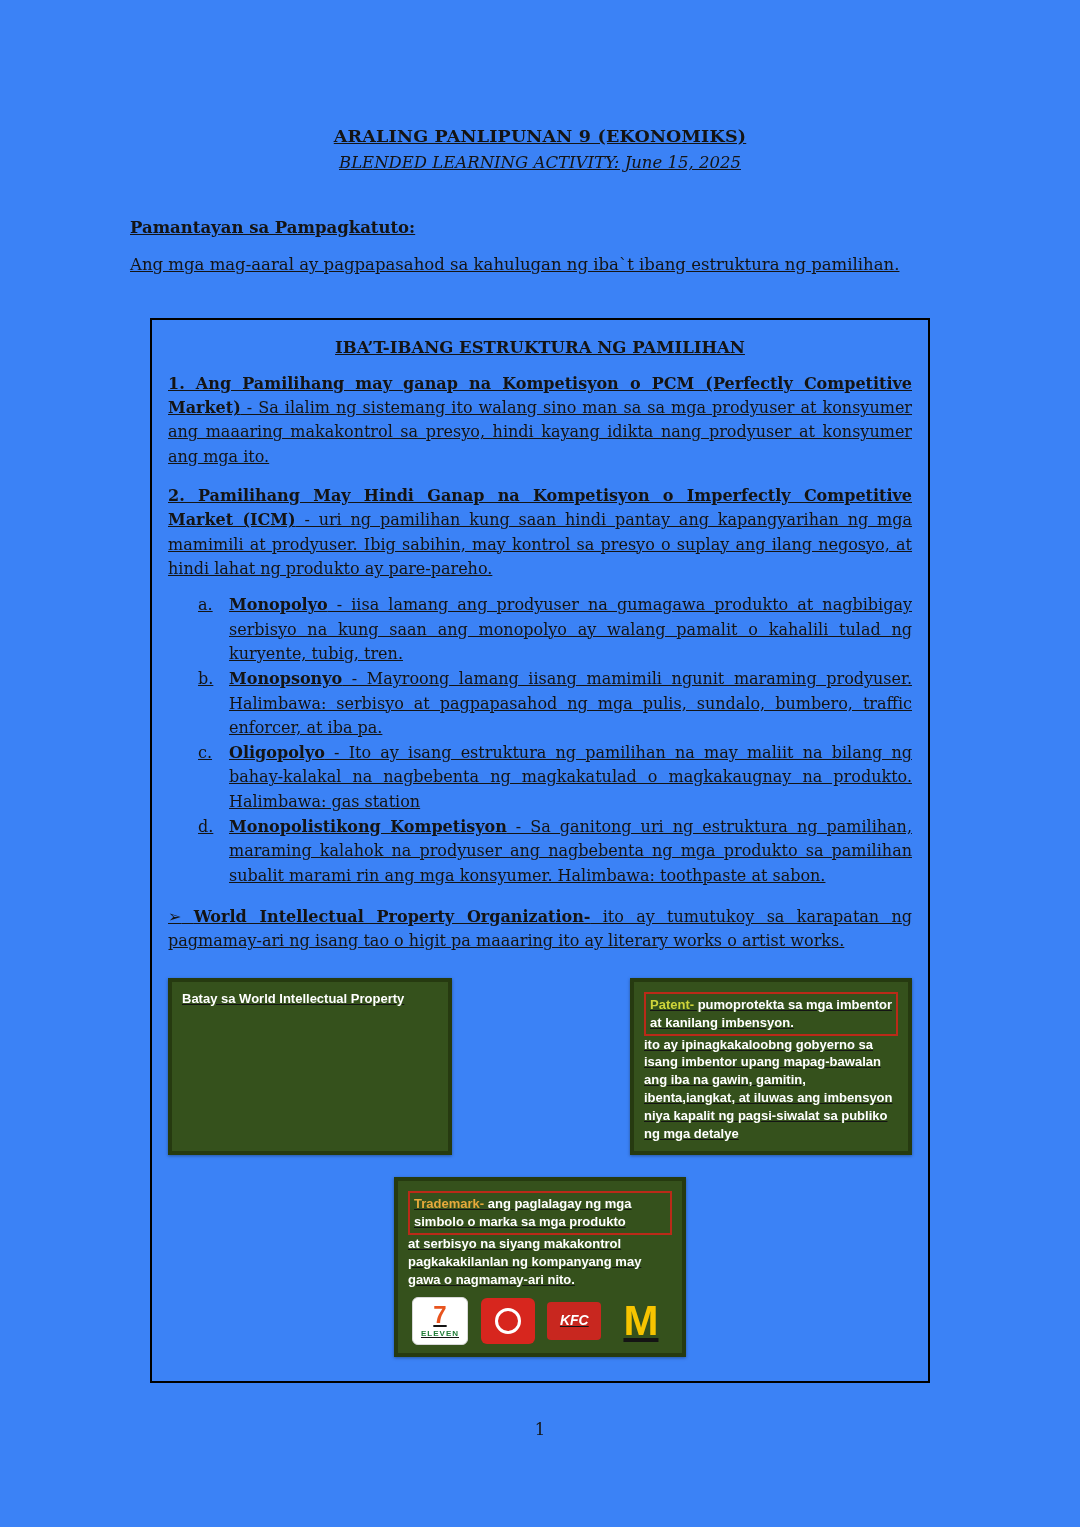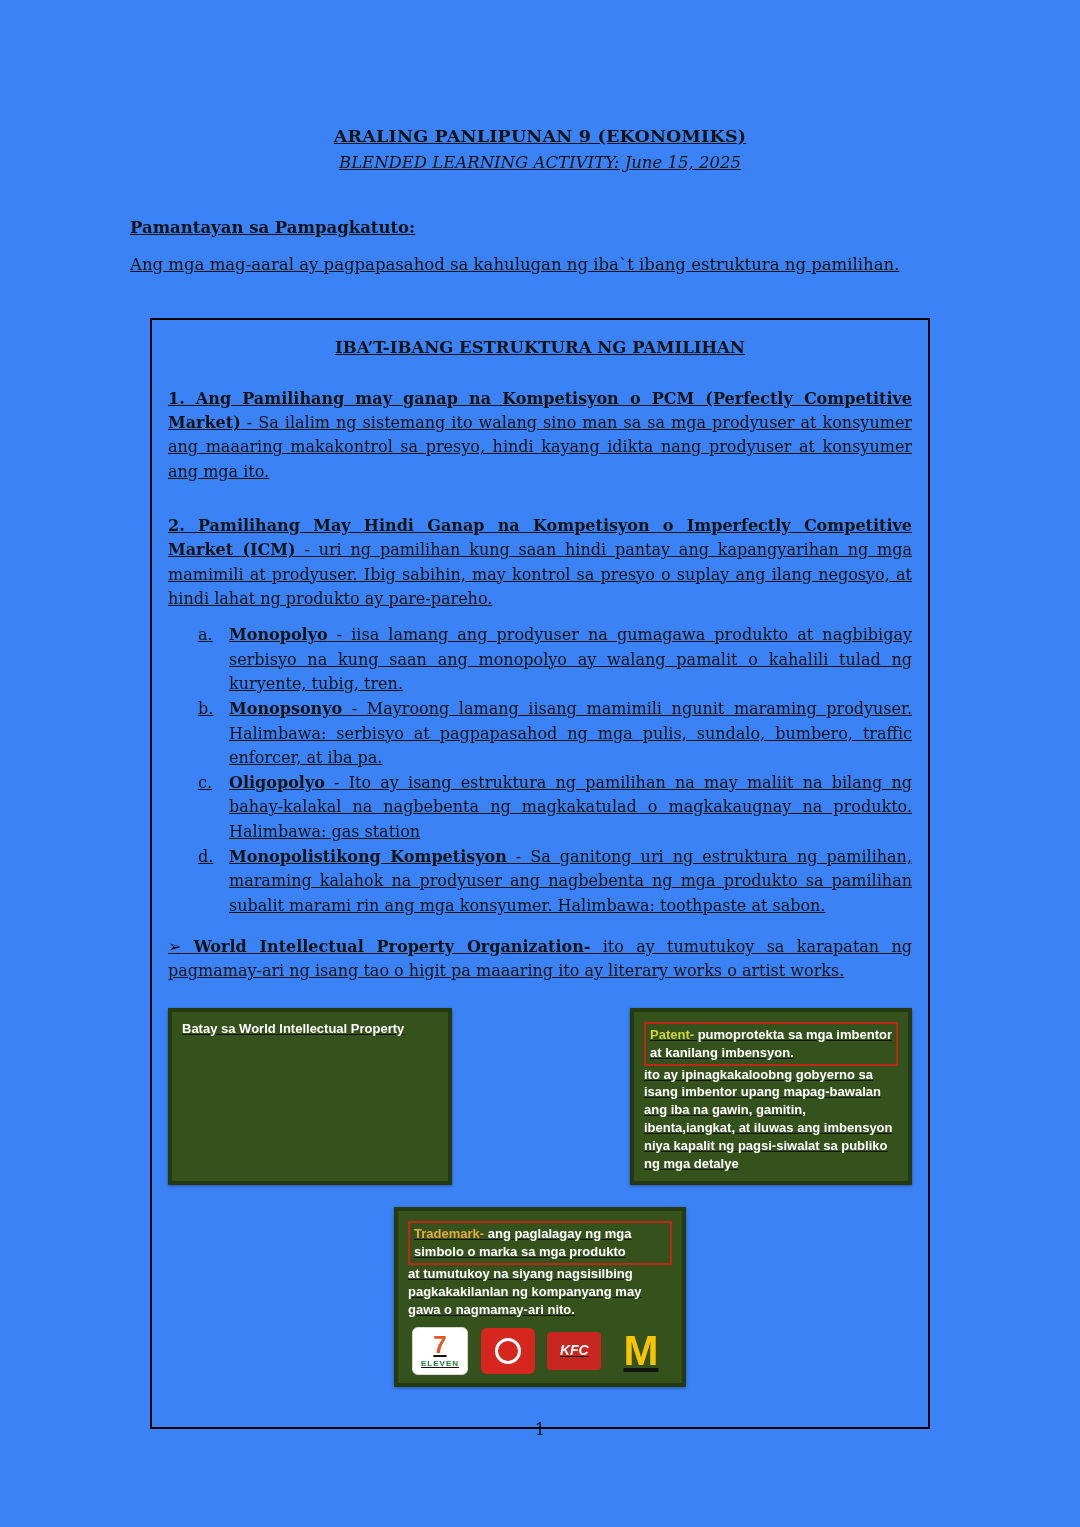--- a/index.html
+++ b/index.html
@@ -18,25 +18,25 @@
   .doc-subtitle { font-size: 16.5px; font-style: italic; margin-top: 7px; }
 
   .std-heading { margin: 46px 130px 0; font-size: 16.5px; font-weight: bold; }
   .std-body { margin: 16px 130px 0; font-size: 16.5px; line-height: 1.5; }
 
   .content-box {
     box-sizing: border-box;
     width: 780px;
     margin: 40px auto 0;
     border: 2px solid #000;
-    padding: 12px 16px 40px;
+    padding: 12px 16px 24px;
   }
   .box-title { text-align: center; font-weight: bold; font-size: 16.5px; margin-top: 6px; }
 
-  .para { margin: 30px 0 0; font-size: 16px; line-height: 1.52; text-align: justify; }
+  .para { margin: 15px 0 0; font-size: 16px; line-height: 1.52; text-align: justify; }
   .para strong, .sub-text strong { font-weight: bold; }
 
   .sublist { margin: 12px 0 0 30px; }
   .sub-item { display: flex; font-size: 16px; line-height: 1.52; margin-top: 1px; }
   .sub-letter { flex: 0 0 31px; width: 31px; }
   .sub-text { flex: 1; text-align: justify; }
 
   .wipo { margin: 17px 0 0; font-size: 16px; line-height: 1.52; text-align: justify; }
   .wipo-term { font-weight: bold; text-decoration: underline; }
 
@@ -123,21 +123,21 @@
 
       <div class="card card-patent">
         <div class="red-frame"><span class="term-patent">Patent-</span><span> pumoprotekta sa mga imbentor at kanilang imbensyon.</span></div>
         <div>ito ay ipinagkakaloobng gobyerno sa isang imbentor upang mapag-bawalan ang iba na gawin, gamitin, ibenta,iangkat, at iluwas ang imbensyon niya kapalit ng pagsi-siwalat sa publiko ng mga detalye</div>
       </div>
 
     </div>
 
     <div class="card card-trademark">
       <div class="red-frame"><span class="term-trademark">Trademark-</span><span> ang paglalagay ng mga simbolo o marka sa mga produkto</span></div>
-      <div>at tumutukoy na siyang nagsisilbing pagkakakilanlan ng kompanyang may gawa o nagmamay-ari nito.</div>
+      <div>at serbisyo na siyang makakontrol pagkakakilanlan ng kompanyang may gawa o nagmamay-ari nito.</div>
       <div class="logos-row">
         <div class="logo logo-7e">
           <span class="seven">7</span>
           <span class="eleven">ELEVEN</span>
         </div>
         <div class="logo logo-jb">
           <span class="bee"></span>
         </div>
         <div class="logo logo-kfc">KFC</div>
         <div class="logo logo-mcd">M</div>

